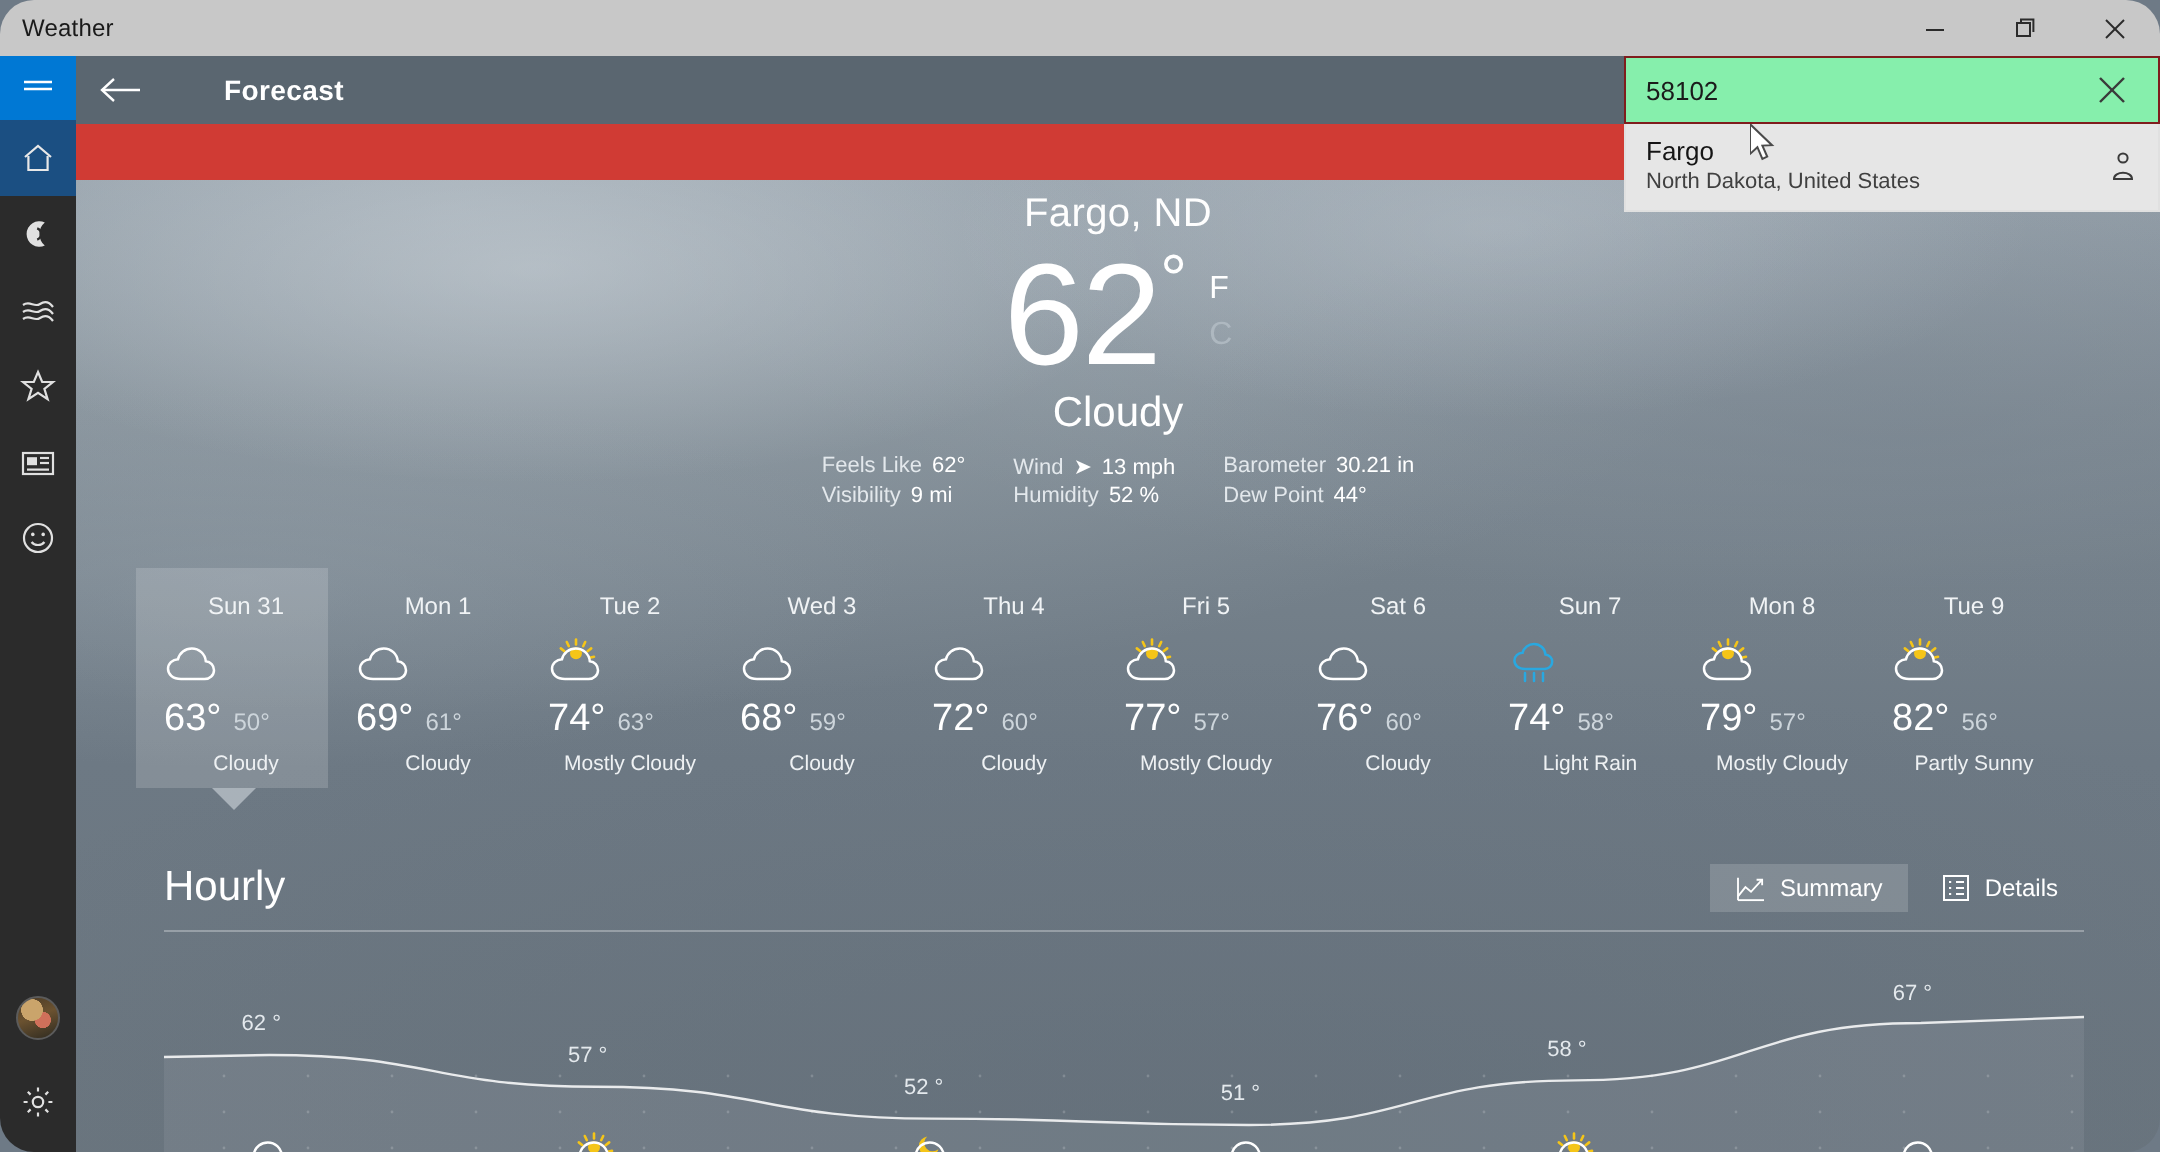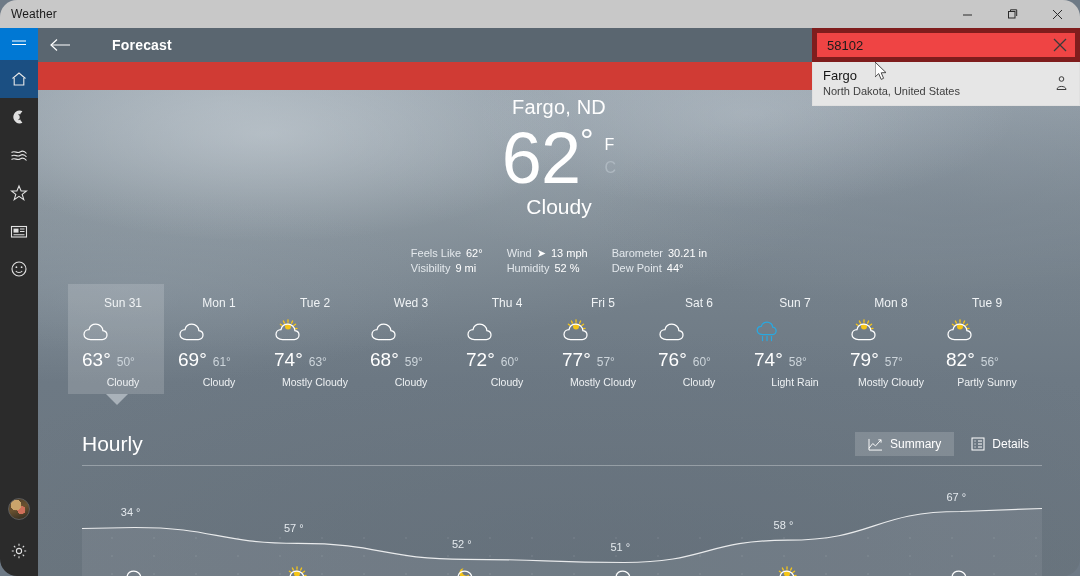--- a/index.html
+++ b/index.html
@@ -89,23 +89,23 @@
     color: #e9edf0;
   }
   .dots { letter-spacing: 2px; font-size: 15px; line-height: 10px; }
 
   
   .searchwrap {
     position: absolute; top: 28px; right: 0;
     width: 268px; z-index: 30;
   }
   .searchbox {
-    height: 34px; background: #ef4444;
+    height: 34px; background: #86efac;
     display: flex; align-items: center;
-    border: 5px solid #7f1d1d;
+    border: 1px solid #7f1d1d;
     gap: 44px;
   }
   .search-input {
     flex: 1; border: none; outline: none;
     font-family: "Liberation Sans", sans-serif;
     font-size: 13px; color: #1b1b1b;
     padding: 0 6px 0 10px; background: transparent;
   }
   .search-ico {
     width: 34px; height: 34px;
@@ -181,21 +181,21 @@
   .units {
     margin-left: 12px; margin-top: 16px;
     display: flex; flex-direction: column; align-items: flex-start;
   }
   .unit { font-size: 16px; line-height: 23px; font-weight: 300; }
   .unit.on { color: #ffffff; }
   .unit.off { color: #aeb8c0; }
   .cond { font-size: 21px; color: #ffffff; font-weight: 300; margin-top: -4px; }
 
   .details {
-    margin-top: 28px;
+    margin-top: 8px;
     display: inline-grid;
     grid-template-columns: repeat(3, auto);
     column-gap: 24px; row-gap: 2px;
     font-size: 11px; color: #eef1f3;
   }
   .dcell { white-space: nowrap; text-align: left; }
   .dlabel { color: #e3e8ec; }
   .dval { color: #ffffff; margin-left: 5px; }
 
   
@@ -735,21 +735,21 @@
           <circle cx="870" cy="80" r="0.7" fill="rgba(255,255,255,.18)"></circle>
           <circle cx="870" cy="98" r="0.7" fill="rgba(255,255,255,.18)"></circle>
           <circle cx="912" cy="62" r="0.7" fill="rgba(255,255,255,.18)"></circle>
           <circle cx="912" cy="80" r="0.7" fill="rgba(255,255,255,.18)"></circle>
           <circle cx="912" cy="98" r="0.7" fill="rgba(255,255,255,.18)"></circle>
           <circle cx="954" cy="62" r="0.7" fill="rgba(255,255,255,.18)"></circle>
           <circle cx="954" cy="80" r="0.7" fill="rgba(255,255,255,.18)"></circle>
           <circle cx="954" cy="98" r="0.7" fill="rgba(255,255,255,.18)"></circle>
           <path d="M 0 52.5 L 52.8 51.5 C 134.4 51.5 134.4 67.4 216.0 67.4 C 300.0 67.4 300.0 83.3 384.0 83.3 C 463.2 83.3 463.2 86.5 542.4 86.5 C 624.0 86.5 624.0 64.2 705.6 64.2 C 792.0 64.2 792.0 35.5 878.4 35.5 L 960 32.5" fill="none" stroke="rgba(255,255,255,.85)" stroke-width="1.2"></path>
         </svg>
-        <span class="chart-label" style="left: 38.8px; top: 30.4545px;">34 °</span>
+        <span class="chart-label" style="left: 38.8px; top: 30.4545px;">62 °</span>
         <span class="chart-label" style="left: 202px; top: 46.3636px;">57 °</span>
         <span class="chart-label" style="left: 370px; top: 62.2727px;">52 °</span>
         <span class="chart-label" style="left: 528.4px; top: 65.4545px;">51 °</span>
         <span class="chart-label" style="left: 691.6px; top: 43.1818px;">58 °</span>
         <span class="chart-label" style="left: 864.4px; top: 14.5455px;">67 °</span>
         <span class="chart-ico" style="left: 37.8px; bottom: -14px;">
           <svg width="30" height="24" viewBox="0 0 30 24">
             <path d="M8.5 20.5 C4.4 20.5 2 18.2 2 15.4 C2 12.8 4.2 10.7 7 10.6 C7.7 7.4 10.6 5.2 13.9 5.2 C17.6 5.2 20.6 8 20.9 11.6 C23.3 11.9 25 13.8 25 16.1 C25 18.6 22.9 20.5 20.3 20.5 Z" fill="none" stroke="#ffffff" stroke-width="1.25"></path>
           </svg>
         </span>

